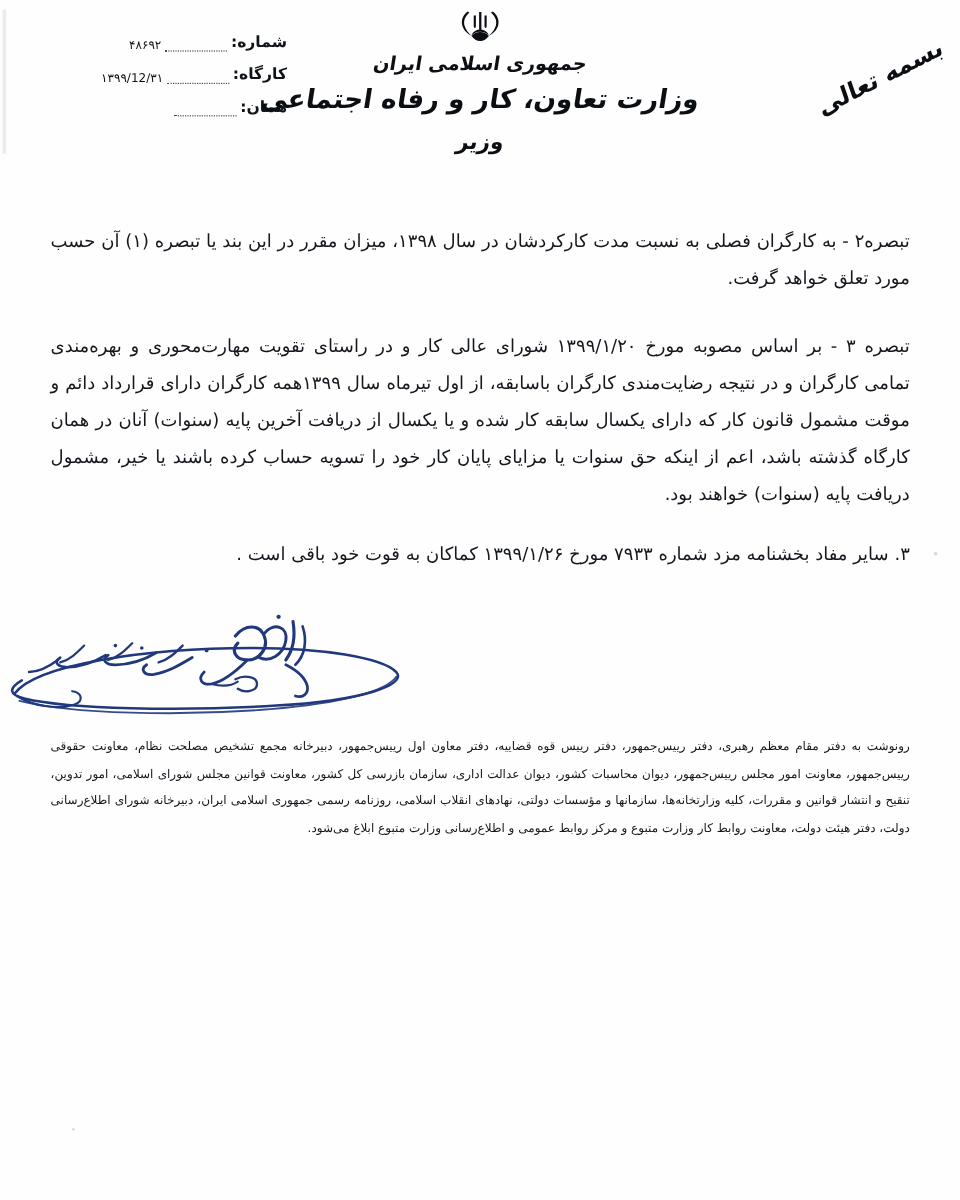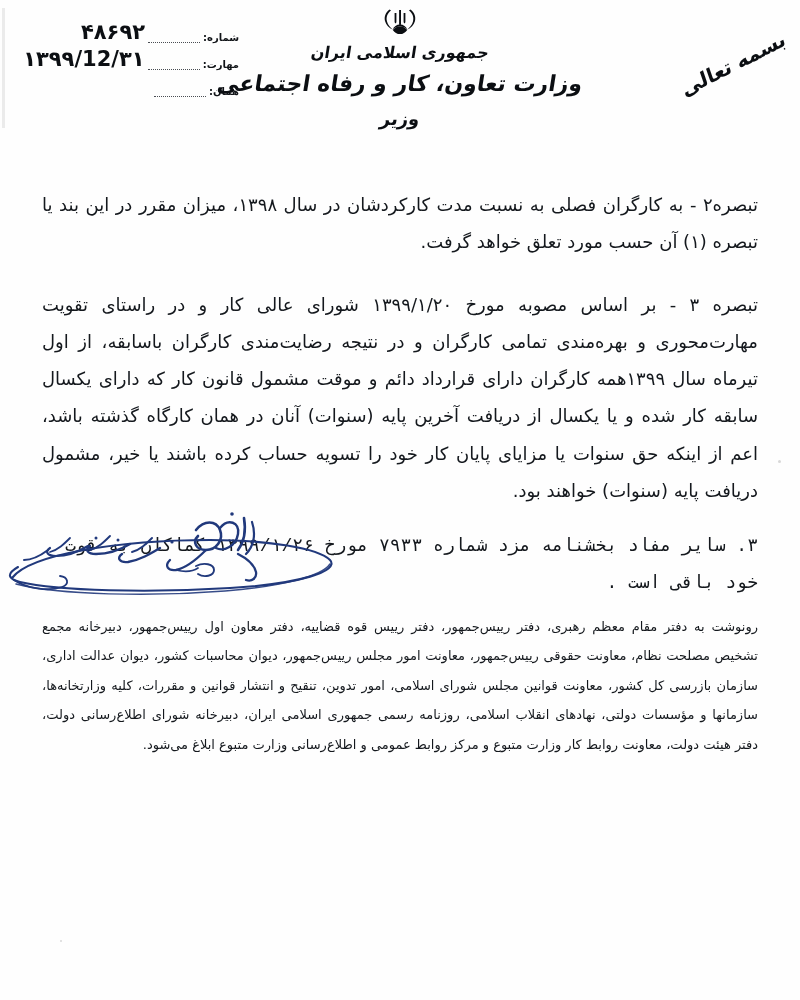--- a/index.html
+++ b/index.html
@@ -37,35 +37,35 @@
     width: 205px;
     direction: rtl;
   }
   .meta-row {
     display: flex;
     align-items: flex-end;
     height: 27px;
     gap: 3px;
   }
   .meta-label {
-    font-size: 10px;
+    font-size: 13px;
     font-weight: 700;
     color: #101317;
     white-space: nowrap;
     letter-spacing: -0.2px;
   }
   .meta-dots {
     flex: 0 0 52px;
     border-bottom: 1.5px dotted #2a2f36;
     height: 11px;
     opacity: .85;
   }
   .meta-value {
-    font-size: 21px;
-    font-weight: 700;
+    font-size: 10px;
+    font-weight: 400;
     color: #0c0f13;
     white-space: nowrap;
     letter-spacing: .4px;
     margin-bottom: -1px;
   }
   .meta-value.empty { min-width: 2px; }
 
   
   .center-head {
     position: absolute;
@@ -116,32 +116,31 @@
   .body-text {
     position: absolute;
     top: 186px;
     right: 42px;
     left: 42px;
     direction: rtl;
     text-align: justify;
     text-align-last: right;
   }
   .para {
-    font-size: 18px;
+    font-size: 15px;
     line-height: 2.07;
     color: #14181d;
     margin: 0 0 13px 0;
     text-align: justify;
     text-justify: inter-word;
     letter-spacing: -0.05px;
   }
   .para-3 {
     text-align: right;
     margin-top: 19px;
-    font-family: Liberation Mono, monospace;
   }
   .spacer-1 { height: 12px; }
 
   
   .signature-area {
     position: absolute;
     top: 492px;
     left: 0;
     width: 430px;
     height: 115px;
@@ -150,21 +149,21 @@
 
   
   .distribution {
     position: absolute;
     top: 612px;
     right: 42px;
     left: 42px;
     direction: rtl;
   }
   .dist-text {
-    font-size: 13px;
+    font-size: 10px;
     line-height: 2.26;
     color: #14181d;
     margin: 0;
     text-align: justify;
     text-justify: inter-word;
     text-align-last: right;
     letter-spacing: -0.05px;
   }
 
   
@@ -182,21 +181,21 @@
 
   <div class="header-block">
 
     <div class="meta">
       <div class="meta-row">
         <span class="meta-label">شماره:</span>
         <span class="meta-dots"></span>
         <span class="meta-value">۴۸۶۹۲</span>
       </div>
       <div class="meta-row">
-        <span class="meta-label">مهارت:</span>
+        <span class="meta-label">کارگاه:</span>
         <span class="meta-dots"></span>
         <span class="meta-value">۱۳۹۹/12/۳۱</span>
       </div>
       <div class="meta-row">
         <span class="meta-label">همان:</span>
         <span class="meta-dots"></span>
         <span class="meta-value empty"></span>
       </div>
     </div>
 

